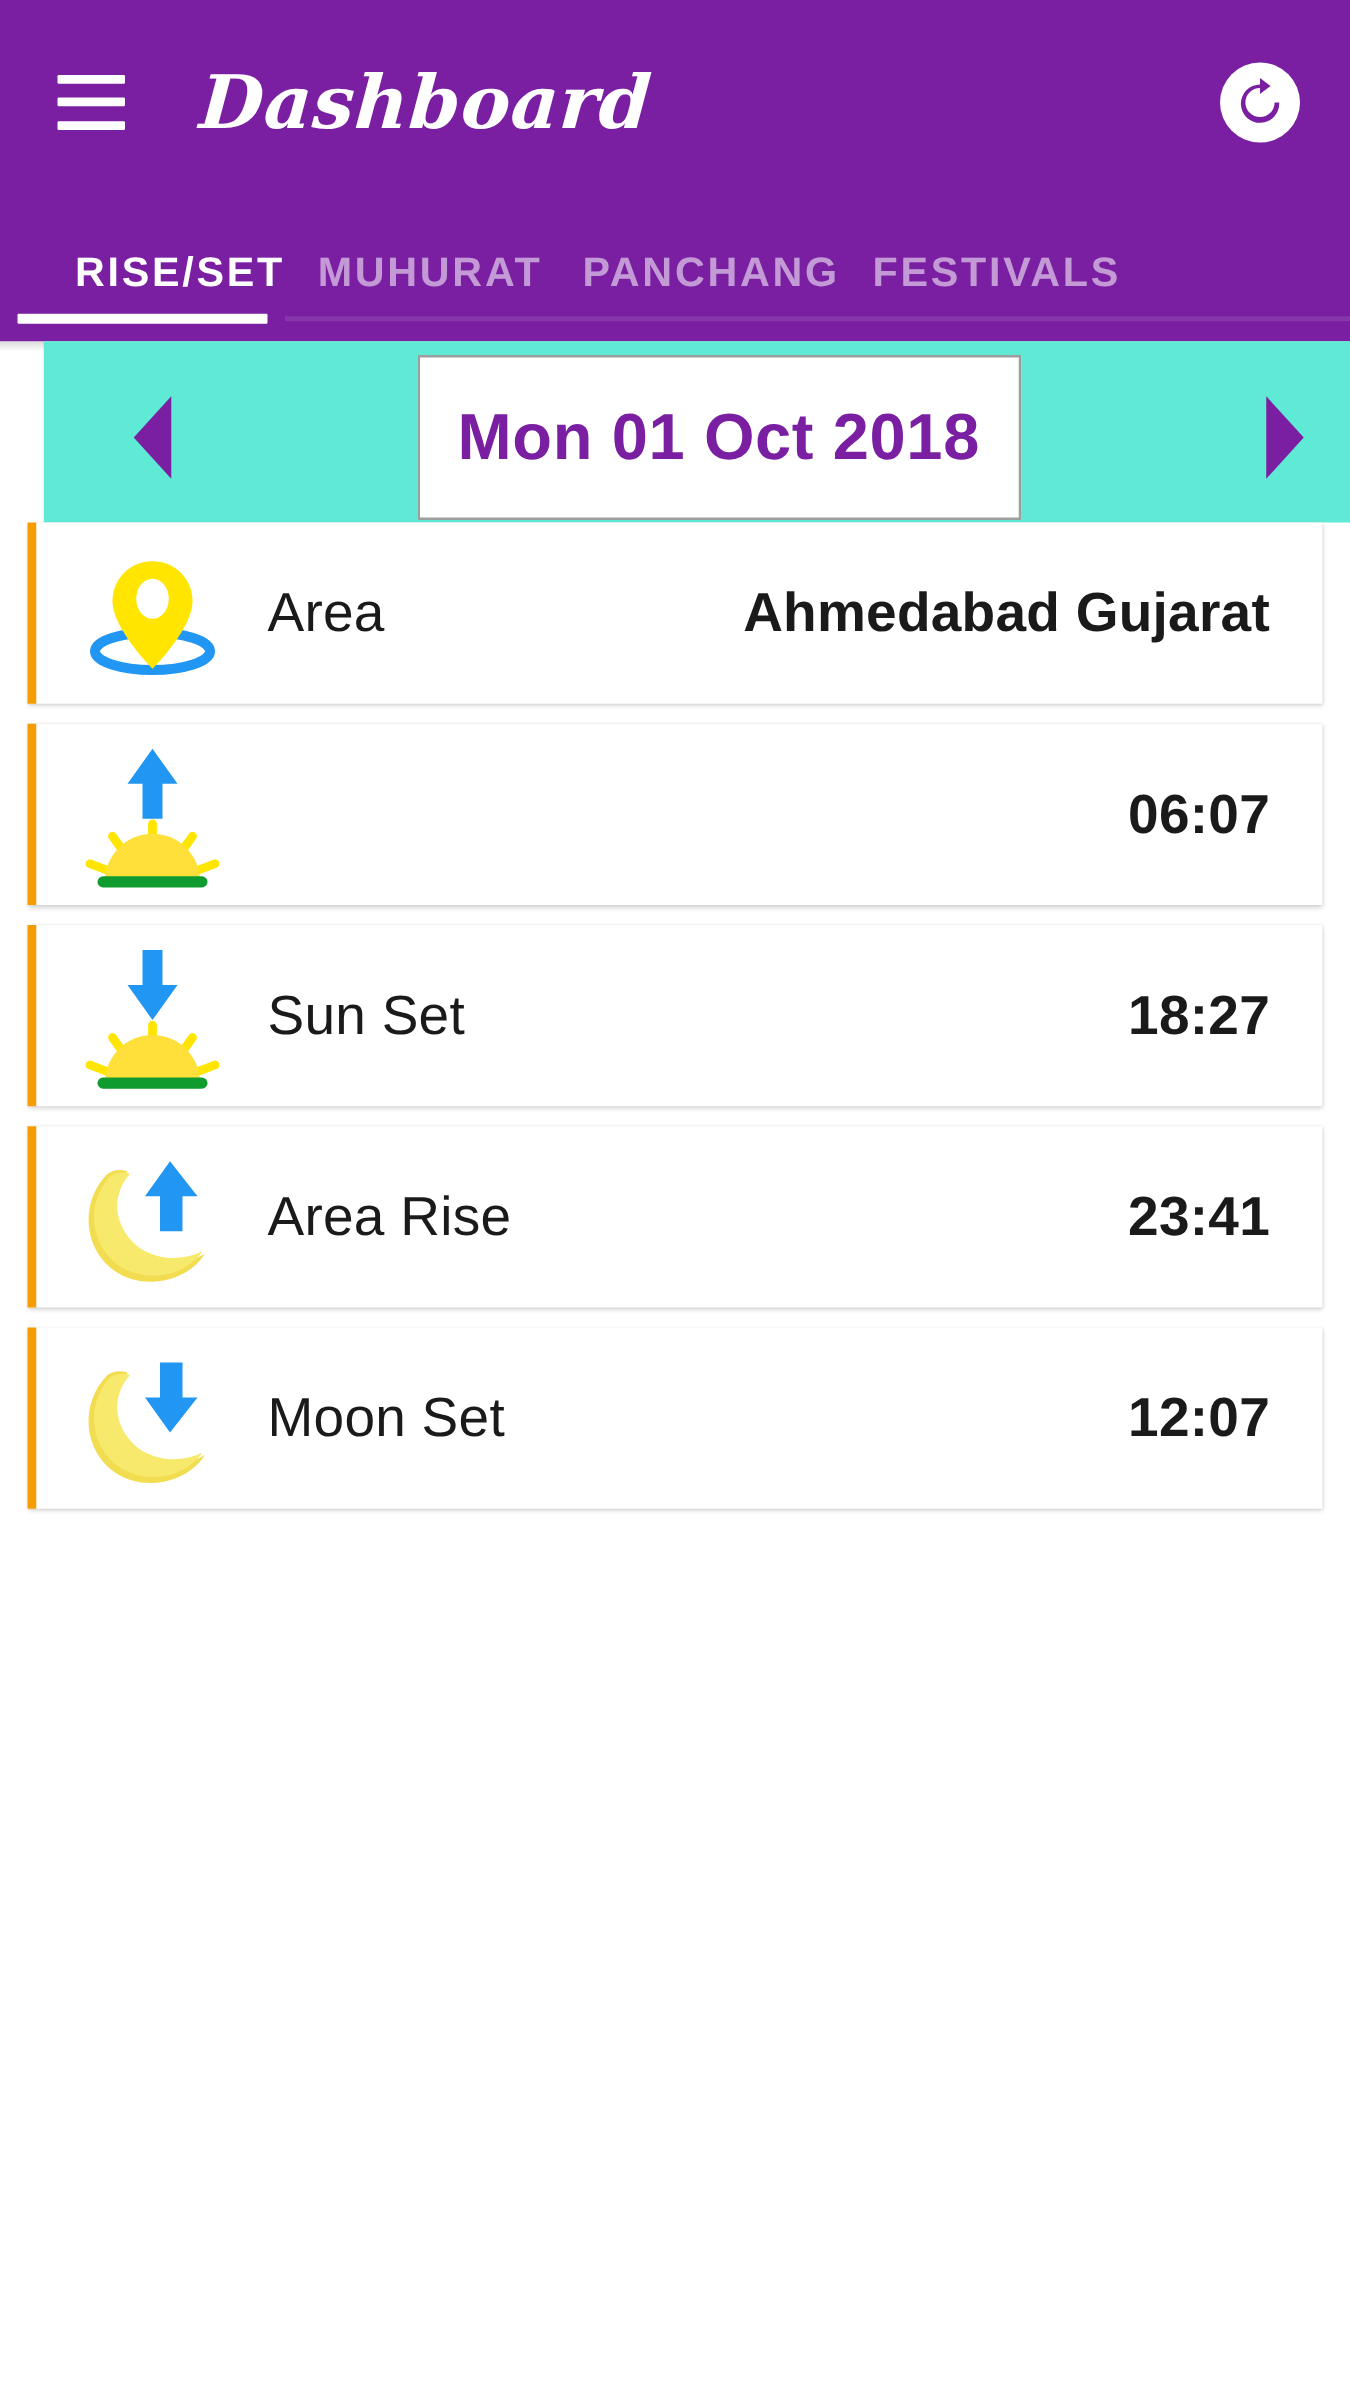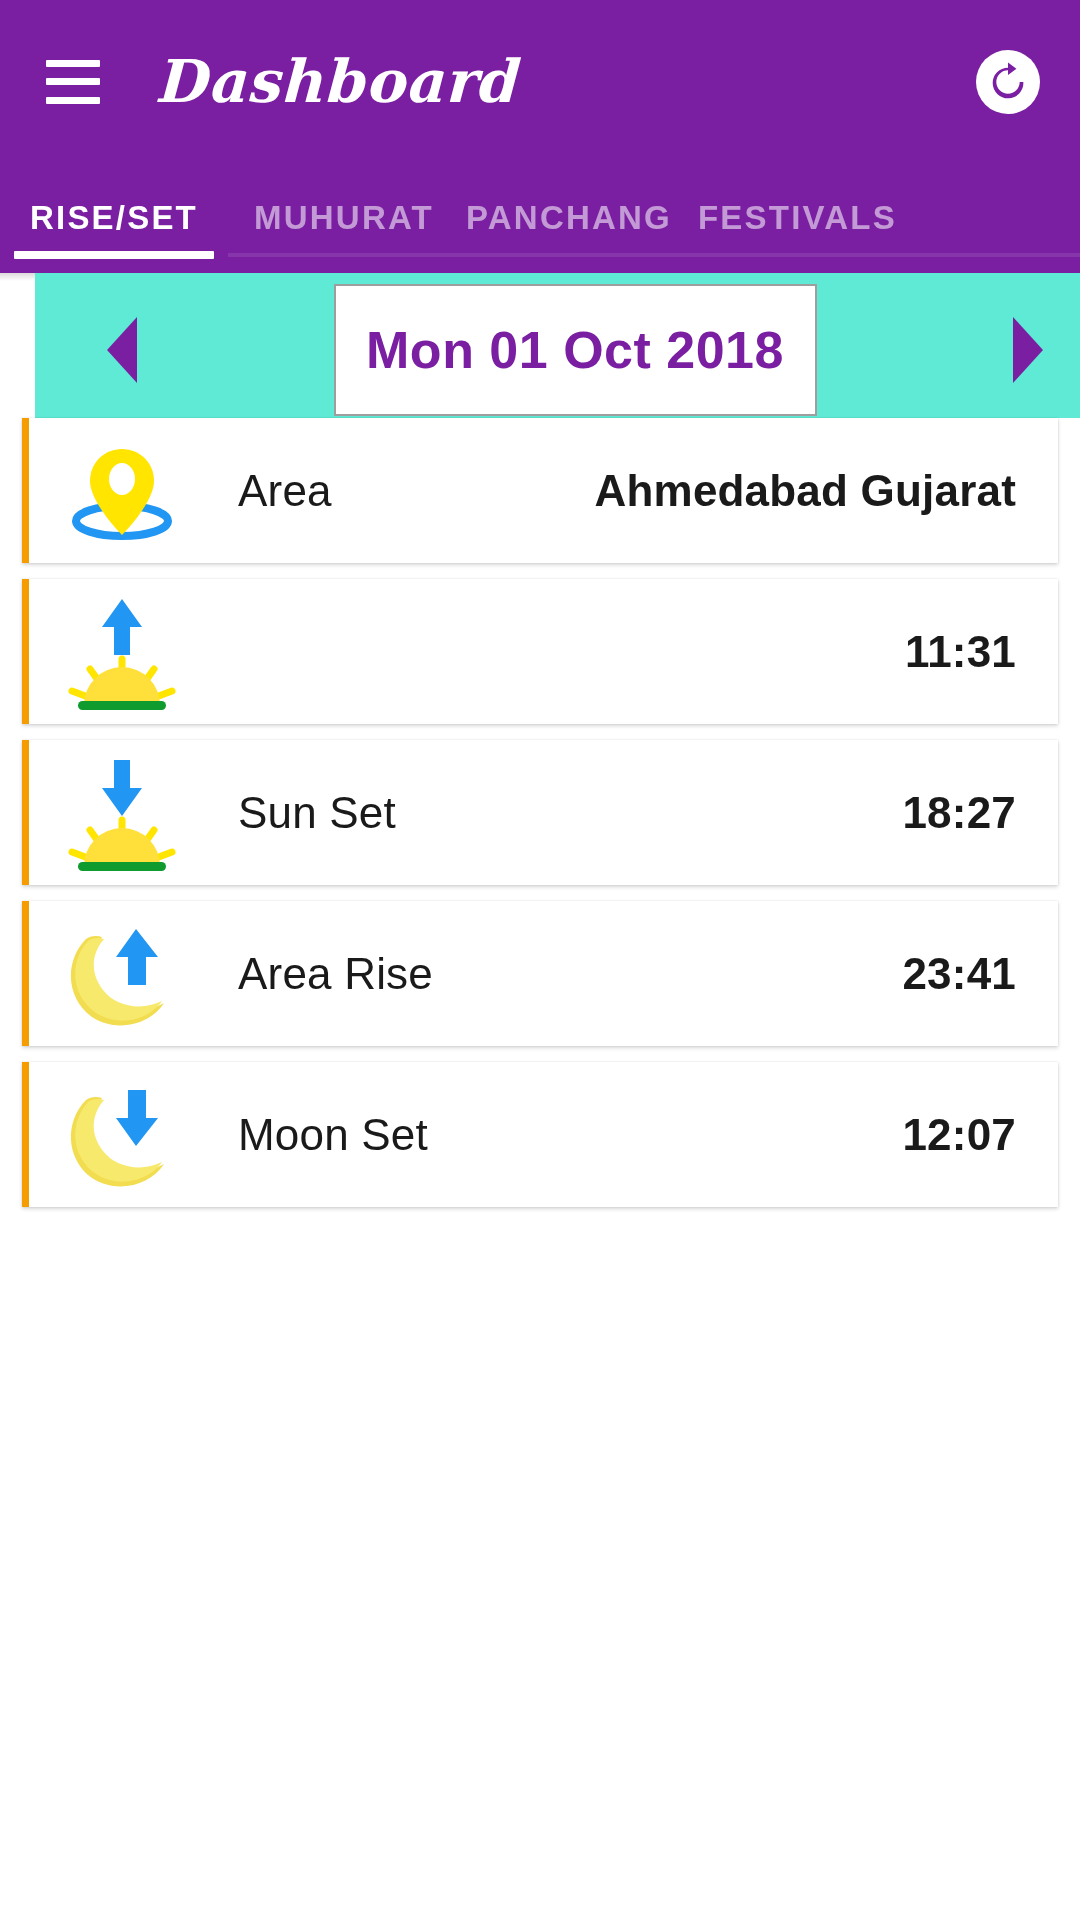--- a/index.html
+++ b/index.html
@@ -65,21 +65,21 @@
     height:110px;
     display:flex; align-items:center; justify-content:center;
     font-size:33px;
     font-weight:bold;
     letter-spacing:2.2px;
     color:rgba(255,255,255,0.55);
     cursor:pointer;
     position:relative;
     white-space:nowrap;
   }
-  .tab.t0{ width:228px; }
+  .tab.t0{ width:228px;justify-content:flex-end; }
   .tab.t1{ width:232px; }
   .tab.t2{ width:218px; }
   .tab.t3{ width:402px; justify-content:flex-start; padding-left:20px;}
   .tab.active{ color:#ffffff; }
   .tab-underline{
     position:absolute;
     left:14px; bottom:14px;
     width:200px; height:8px;
     background:#ffffff;
     border-radius:1px;
@@ -143,21 +143,20 @@
     display:flex; flex-direction:column;
   }
   .card{
     position:relative;
     width:1036px; height:145px;
     background:#ffffff;
     display:flex; align-items:center;
     margin-bottom:16px;
     box-shadow:0 2px 4px rgba(0,0,0,0.16), 0 0 2px rgba(0,0,0,0.10);
     border-left:7px solid #F59C00;
-    gap:24px;
   }
   .card .icon-cell{
     width:185px; height:145px;
     display:flex; align-items:center; justify-content:center;
     flex:0 0 auto;
   }
   .card .icon-cell svg{ display:block; }
   .card .label{
     font-size:44px;
     color:#1A1A1A;
@@ -260,21 +259,21 @@
           <line x1="60" y1="66" x2="60" y2="84"></line>
           <line x1="28" y1="76" x2="38" y2="90"></line>
           <line x1="92" y1="76" x2="82" y2="90"></line>
           <line x1="10" y1="98" x2="26" y2="104"></line>
           <line x1="110" y1="98" x2="94" y2="104"></line>
         </g>
         <path d="M22 112 A38 38 0 0 1 98 112 Z" fill="#FFE03B"></path>
         <rect x="16" y="108" width="88" height="9" rx="4.5" fill="#0F9B2E"></rect>
       </svg>
     </div>
-    <div class="value">11:31</div>
+    <div class="value">06:07</div>
   </div>
 
   <div class="card">
     <div class="icon-cell">
       <svg width="120" height="118" viewBox="0 0 120 118">
         <path d="M60 62 L40 34 H52 V6 H68 V34 H80 Z" fill="#2196F3"></path>
         <g stroke="#FFE500" stroke-width="7" stroke-linecap="round">
           <line x1="60" y1="66" x2="60" y2="84"></line>
           <line x1="28" y1="76" x2="38" y2="90"></line>
           <line x1="92" y1="76" x2="82" y2="90"></line>

